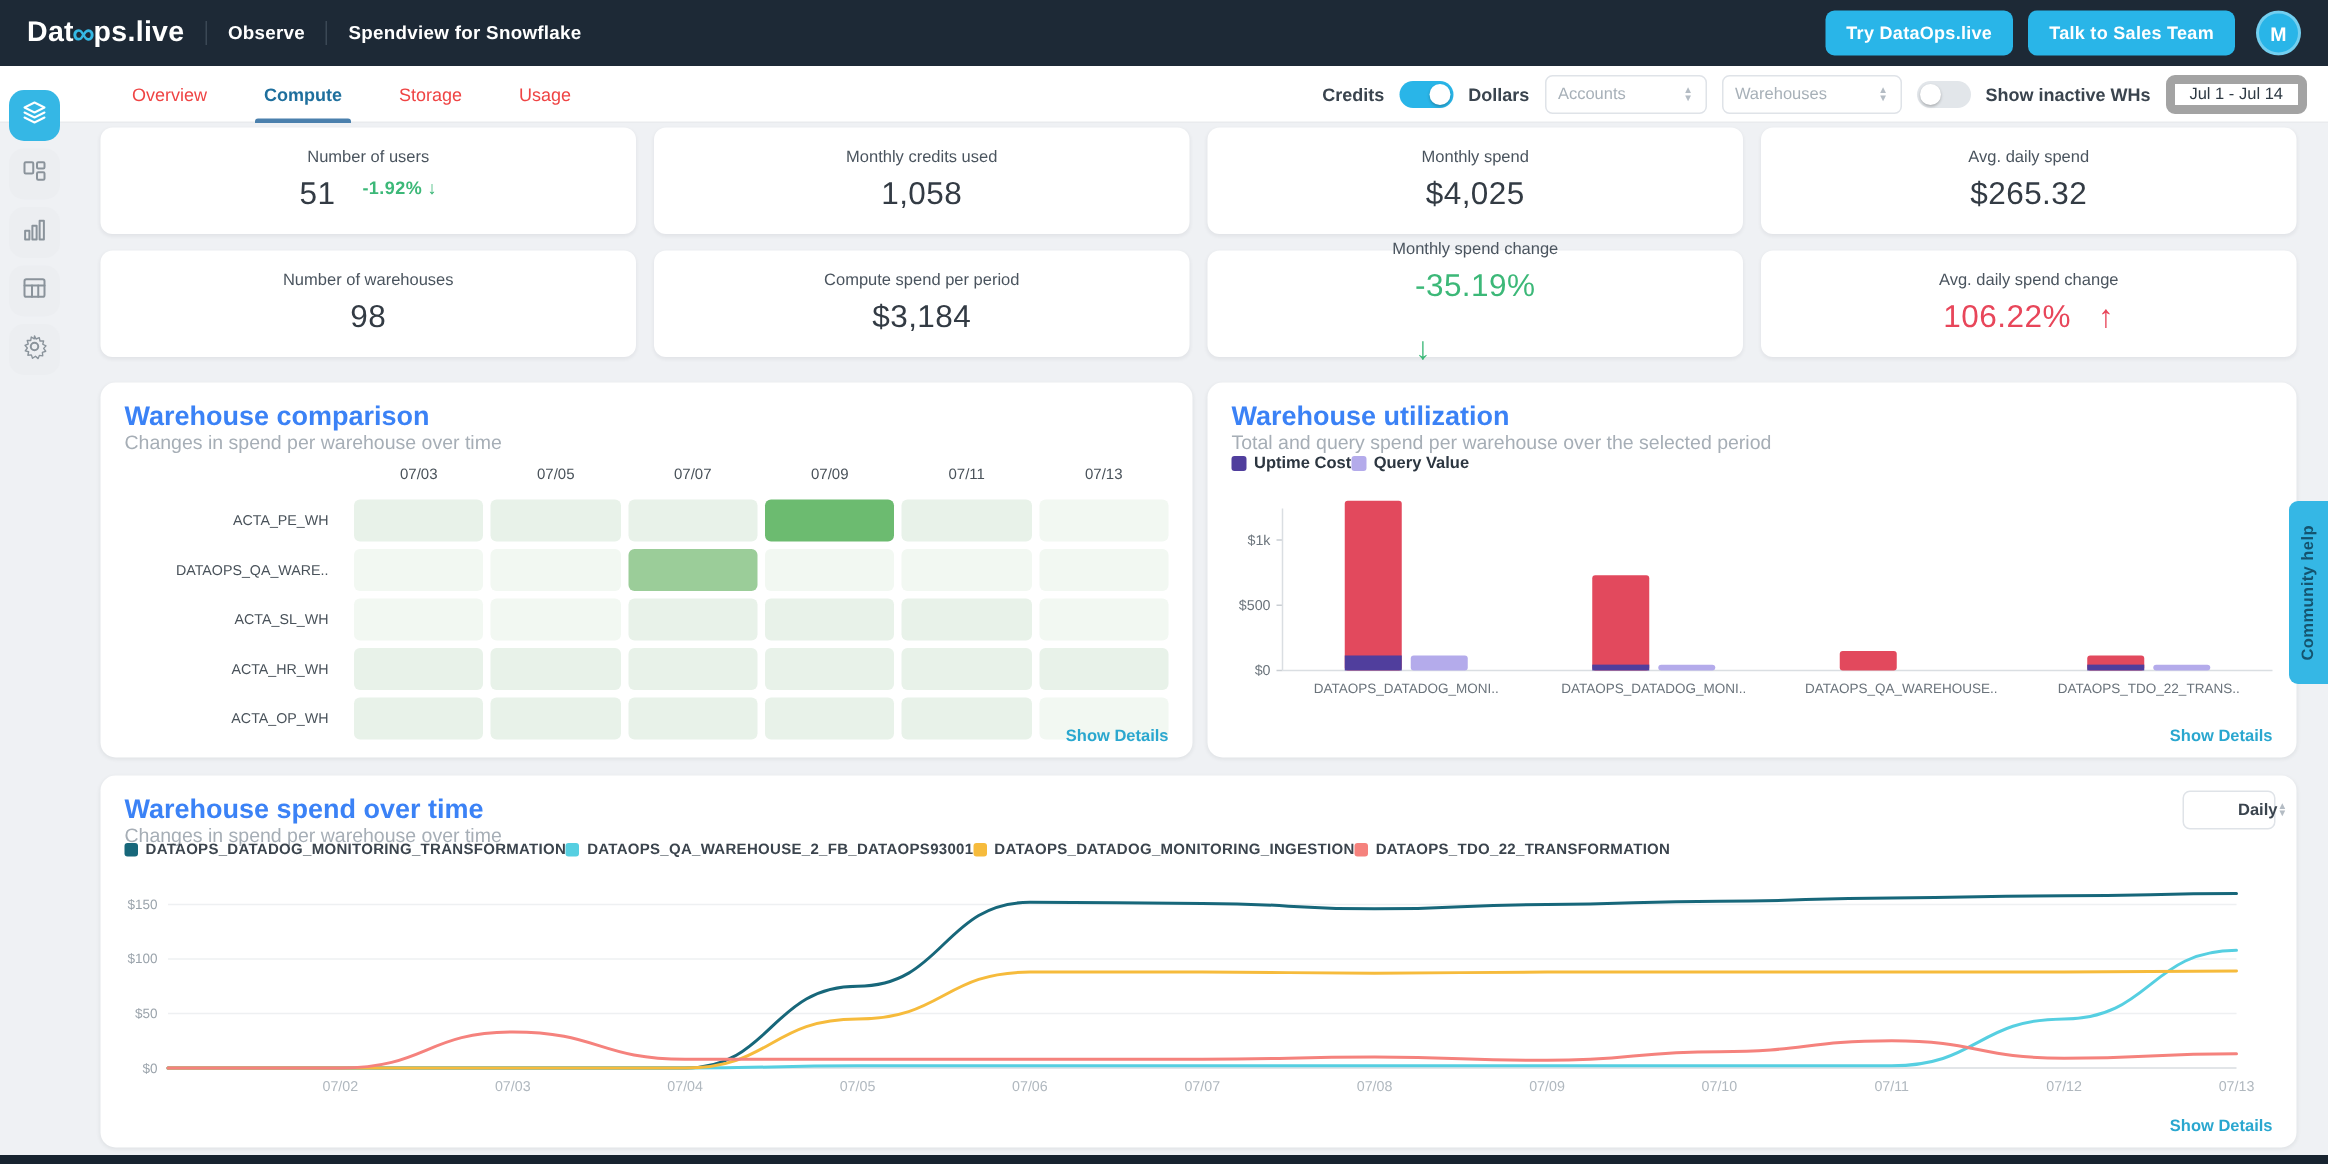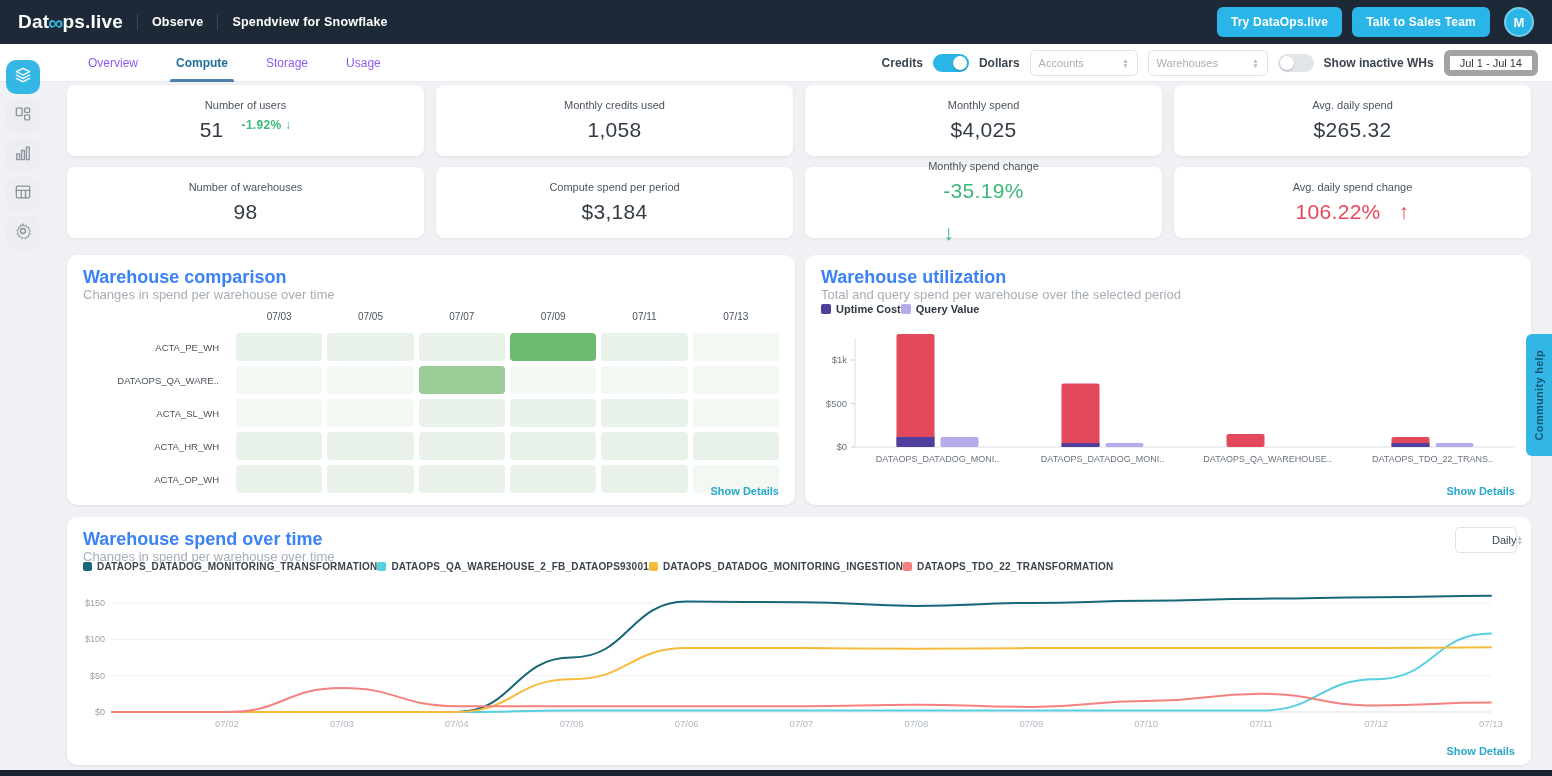--- a/index.html
+++ b/index.html
@@ -12,21 +12,21 @@
   .logo .inf{color:#35b9e6;font-size:21px;margin:0 -1px;line-height:1;}
   .nav-divider{width:1px;height:16px;background:#3b4855;margin:0 14px;}
   .nav-item{color:#fff;font-size:12.5px;font-weight:bold;letter-spacing:.2px;}
   .nav-spacer{flex:1;}
   .nav-btn{background:#29b5e8;color:#fff;font-size:12px;font-weight:bold;border:none;border-radius:6px;padding:8px 14px;margin-left:10px;cursor:pointer;font-family:inherit;letter-spacing:.2px;}
   .avatar{width:30px;height:30px;border-radius:50%;background:#29b5e8;color:#fff;font-size:13px;font-weight:bold;display:flex;align-items:center;justify-content:center;margin-left:14px;border:2px solid rgba(255,255,255,.35);cursor:pointer;}
 
   
   .tabsbar{position:absolute;left:0;top:44px;width:1552px;height:38px;background:#fff;border-bottom:1px solid #e9ebee;z-index:10;}
   .tabs{position:absolute;left:88px;top:0;height:38px;display:flex;gap:38px;align-items:stretch;}
-  .tab{display:flex;align-items:center;font-size:12px;color:#8b5cf6;cursor:pointer;position:relative;}
+  .tab{display:flex;align-items:center;font-size:12px;color:#ef4444;cursor:pointer;position:relative;}
   .tab.active{color:#1e6f9d;font-weight:bold;}
   .tab.active::after{content:"";position:absolute;left:-6px;right:-6px;bottom:0;height:3px;background:#4b80ad;border-radius:2px 2px 0 0;}
   .controls{position:absolute;right:14px;top:0;height:38px;display:flex;align-items:center;gap:10px;}
   .ctl-label{font-size:12px;font-weight:bold;color:#3a444e;}
   .toggle{width:36px;height:18px;border-radius:9px;position:relative;cursor:pointer;flex:none;}
   .toggle.on{background:#29b5e8;}
   .toggle.off{background:#e2e6ea;}
   .toggle .knob{width:14px;height:14px;border-radius:50%;background:#fff;position:absolute;top:2px;box-shadow:0 1px 2px rgba(0,0,0,.25);}
   .toggle.on .knob{right:2px;}
   .toggle.off .knob{left:2px;}
@@ -299,21 +299,21 @@
       <rect x="630.5" y="120.085" width="38" height="3.9149999999999996" rx="2" fill="#b4abeb"></rect>
       <text x="627.5" y="139" text-anchor="middle" font-size="9" fill="#6a737b" font-family="Liberation Sans, sans-serif">DATAOPS_TDO_22_TRANS..</text>
     </svg>
   <div class="show-details">Show Details</div>
 </div>
 
 <div class="panel" style="left:67px;top:517px;width:1464px;height:248px;">
   <div class="p-title">Warehouse spend over time</div>
   <div class="p-sub">Changes in spend per warehouse over time</div>
   <div class="select daily-select">
-    <span style="color:#3a444e;font-weight:normal;padding-left:28px;">Daily</span>
+    <span style="color:#3a444e;font-weight:bold;padding-left:28px;">Daily</span>
     <span class="chevrons">
         <span>▲</span>
         <span>▼</span>
       </span>
   </div>
   <div class="legend spend-legend">
     <div class="litem">
       <span class="swatch" style="background: rgb(23, 103, 122);"></span>
       <span class="llabel">DATAOPS_DATADOG_MONITORING_TRANSFORMATION</span>
     </div>

